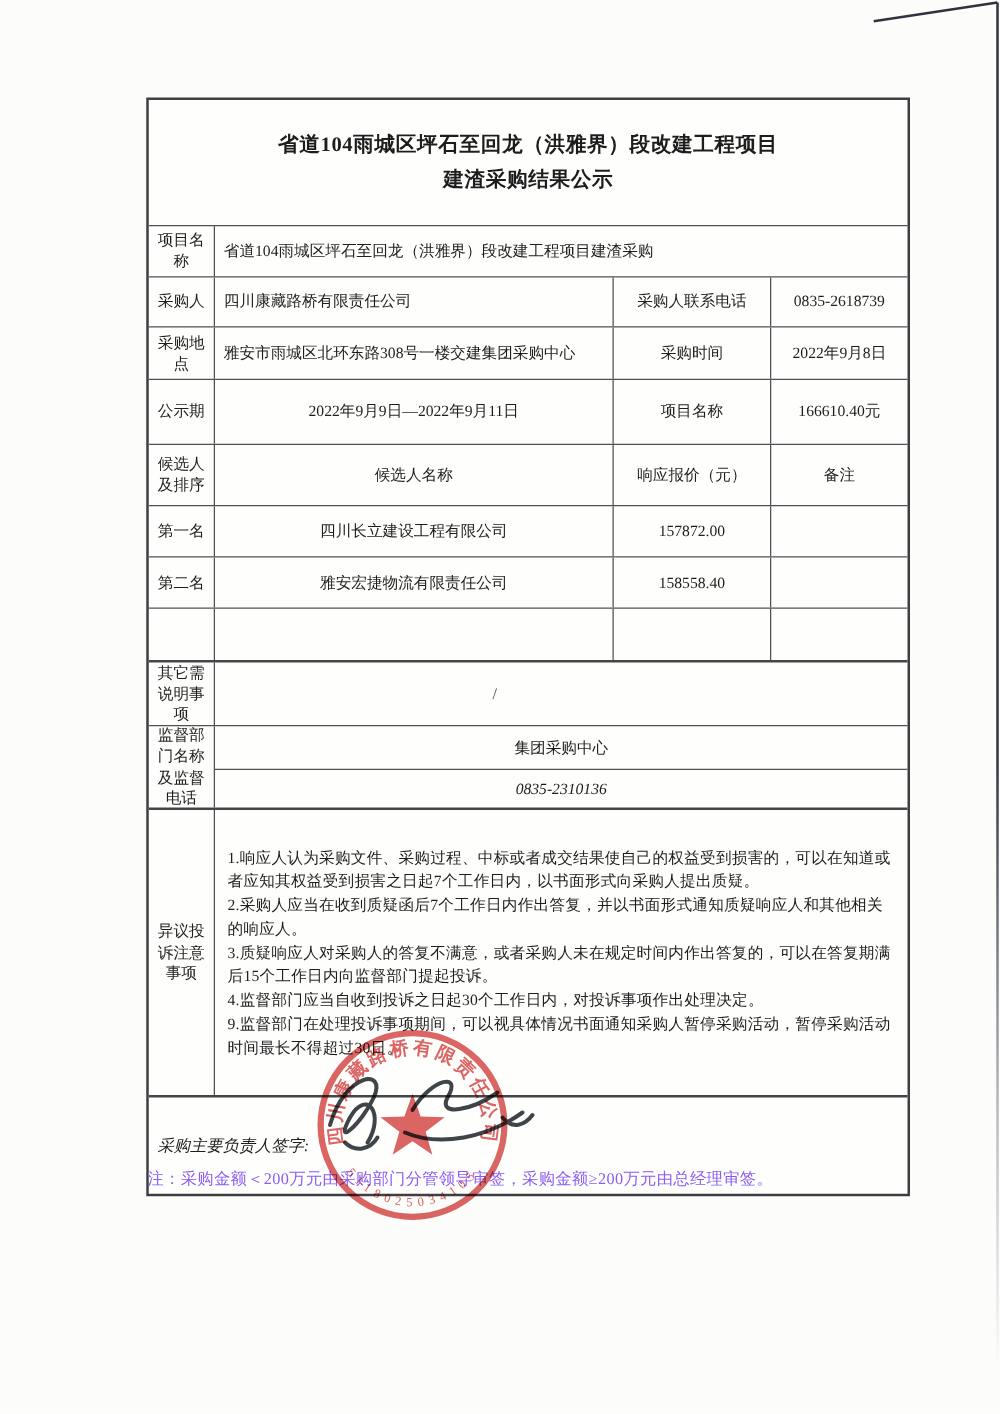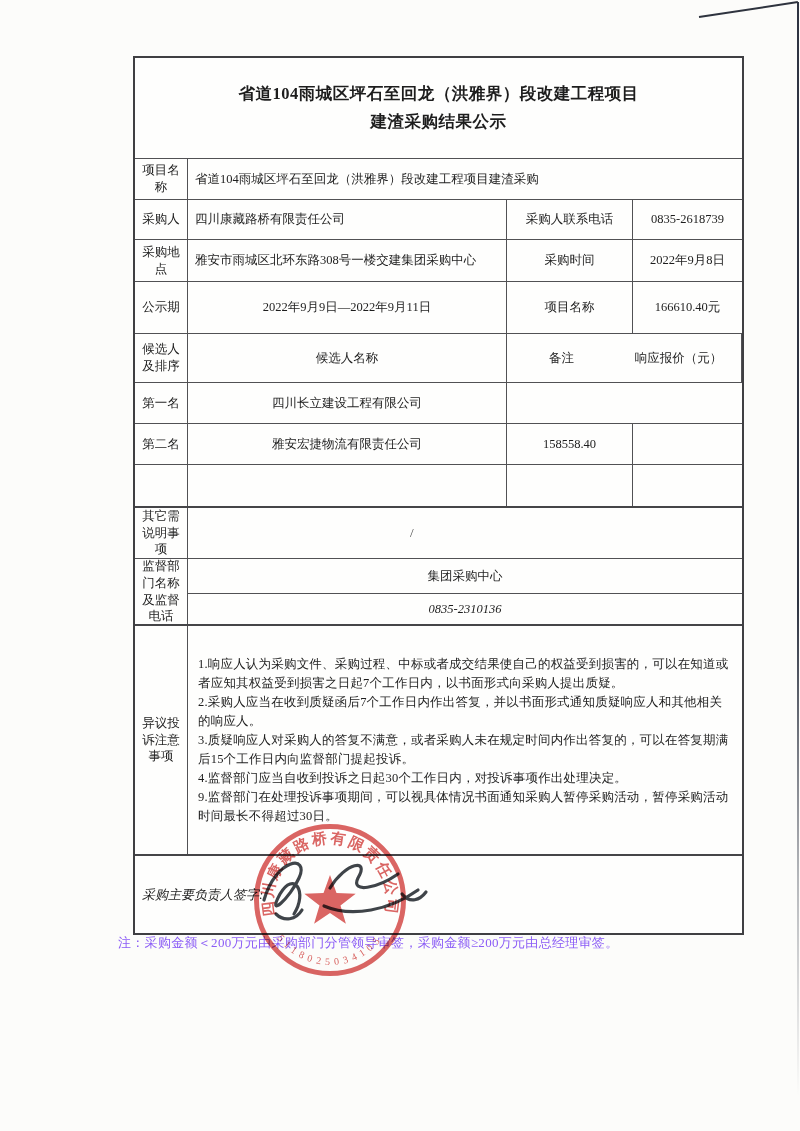--- a/index.html
+++ b/index.html
@@ -9,21 +9,21 @@
     background:#fcfcfa;
     font-family:"Liberation Serif","DejaVu Serif",serif;
     color:#1d1d1d;
   }
   
   .edge-line{position:absolute;right:1px;top:2px;width:2px;height:1094px;
     background:linear-gradient(#2e3442 0%,#2e3442 55%,rgba(46,52,66,0.35) 80%,rgba(46,52,66,0) 100%);}
   .edge-diag{position:absolute;left:699px;top:16px;width:100px;height:2px;background:#2e333e;
     transform:rotate(-8.6deg);transform-origin:left center;}
   
-  .tbl{position:absolute;left:117px;top:56px;width:607px;border:2px solid #3f3f42;background:#fefefd;margin-left:16px;}
+  .tbl{position:absolute;left:117px;top:78px;width:607px;border:2px solid #3f3f42;background:#fefefd;}
   .row{display:flex;border-bottom:1px solid #515154;}
   .row.bb2{border-bottom-width:2px;border-bottom-color:#454548;}
   .row.last{border-bottom:none;}
   .cell{box-sizing:border-box;border-right:1px solid #515154;display:flex;align-items:center;
     justify-content:center;text-align:center;font-size:12.5px;line-height:1.35;padding:2px 4px;}
   .cell.endc{border-right:none;}
   .c1{width:53px;flex:none;}
   .c2{width:319px;flex:none;}
   .c3{width:126px;flex:none;}
   .c4{flex:1;}
@@ -85,27 +85,28 @@
     <div class="row" style="height:51px">
       <div class="cell c1">公示期</div>
       <div class="cell c2">2022年9月9日—2022年9月11日</div>
       <div class="cell c3">项目名称</div>
       <div class="cell c4 endc">166610.40元</div>
     </div>
 
     <div class="row" style="height:48px">
       <div class="cell c1">候选人及排序</div>
       <div class="cell c2">候选人名称</div>
+      <div class="cell c3">响应报价（元）</div>
       <div class="cell c4 endc">备注</div>
-      <div class="cell c3">响应报价（元）</div>
     </div>
 
     <div class="row" style="height:40px">
       <div class="cell c1">第一名</div>
       <div class="cell c2">四川长立建设工程有限公司</div>
+      <div class="cell c3">157872.00</div>
       <div class="cell c4 endc"></div>
     </div>
 
     <div class="row" style="height:40px">
       <div class="cell c1">第二名</div>
       <div class="cell c2">雅安宏捷物流有限责任公司</div>
       <div class="cell c3">158558.40</div>
       <div class="cell c4 endc"></div>
     </div>
 

